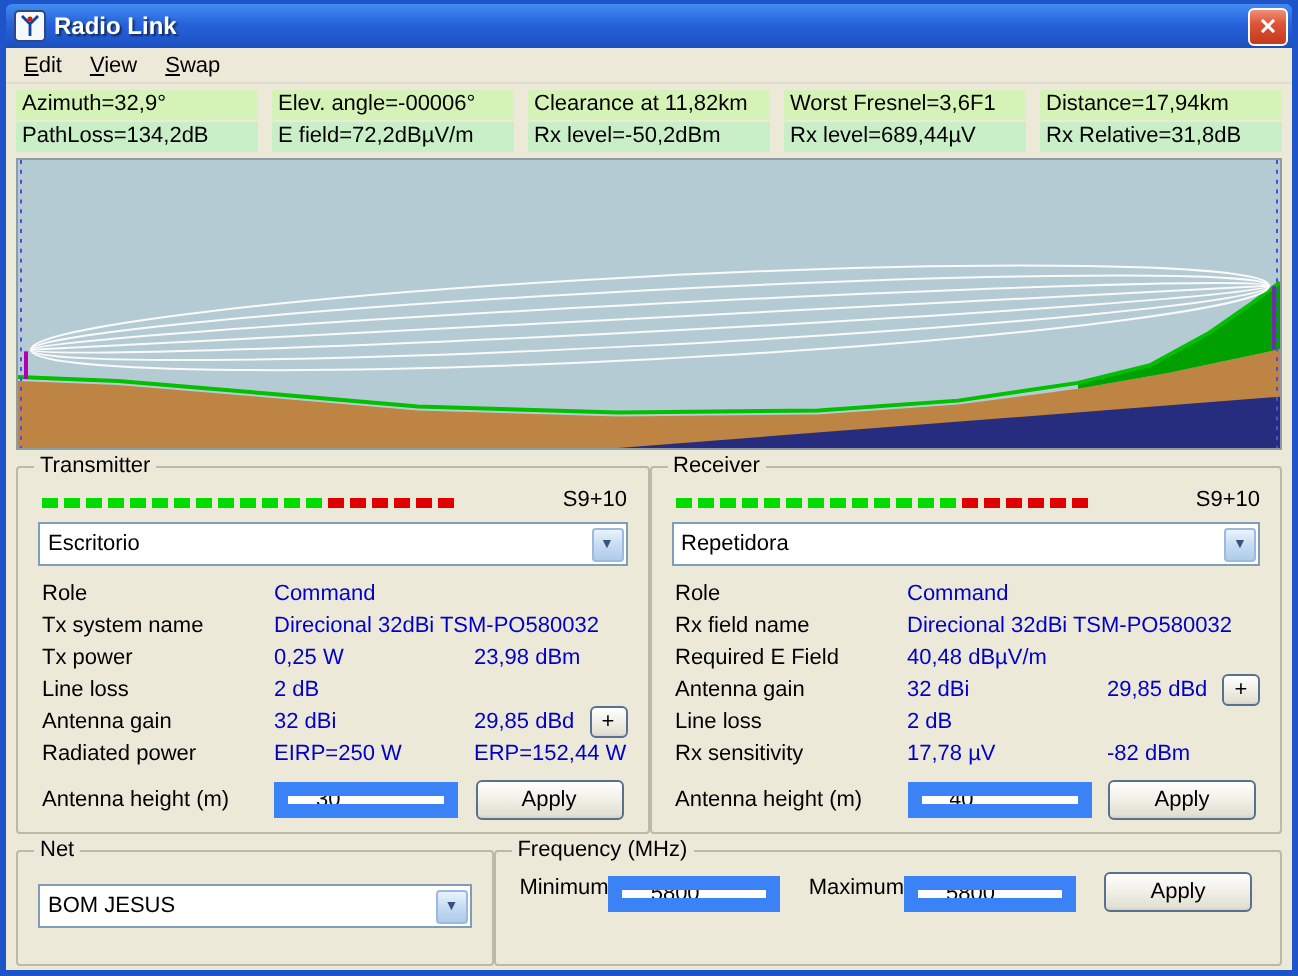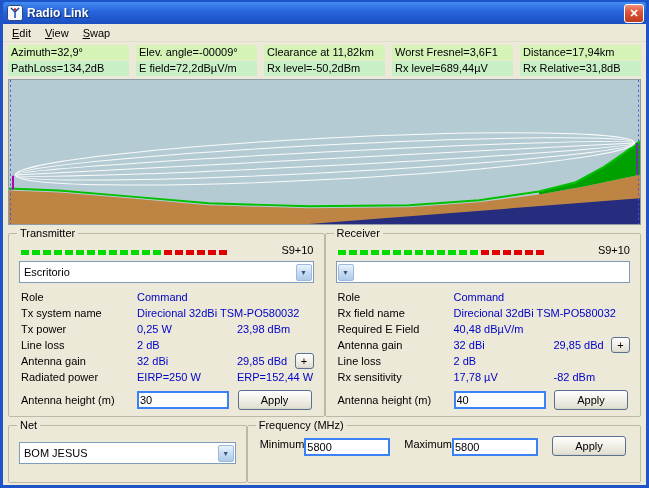--- a/index.html
+++ b/index.html
@@ -41,21 +41,21 @@
   .frow .lab { width:116px; white-space:nowrap; }
   .frow .v1 { width:100px; white-space:nowrap; }
   .frow .v2 { white-space:nowrap; }
   .v { color:#0000C8; }
   .plusbtn { margin-left:auto; margin-right:2px; width:19px; height:16px; font-size:11px; line-height:13px; }
   .btn { font-family:"Liberation Sans",sans-serif; font-size:11px; color:#000;
     background:linear-gradient(180deg,#FFFFFF 0%,#F2F0E8 45%,#E3E0D4 90%,#D6D2C6 100%);
     border:1px solid #59718F; border-radius:3px; }
   .hrow { display:flex; align-items:center; margin-top:5px; padding-left:4px; font-size:11px; }
   .hrow .lab { width:116px; }
-  .tbox { width:92px; height:18px; border:2px solid #3b82f6; background:#fff; font-family:"Liberation Sans",sans-serif; font-size:11px; padding:1px 1px; }
+  .tbox { width:92px; height:18px; border:7px solid #3b82f6; background:#fff; font-family:"Liberation Sans",sans-serif; font-size:11px; padding:1px 14px; }
   .applybtn { width:74px; height:20px; margin-left:auto; margin-right:4px; }
   .freqrow { display:flex; align-items:flex-end; padding:2px 2px 0 4px; font-size:11px; }
   .fcol { display:flex; flex-direction:row; margin-right:14px; }
   .fcol .flab { margin-bottom:2px; }
   .fcol .tbox { width:86px; }
 </style>
 </head>
 <body>
 
 <div class="window">
@@ -74,21 +74,21 @@
   <div class="client">
     <div class="menubar">
       <span class="menuitem">Edit</span>
       <span class="menuitem">View</span>
       <span class="menuitem">Swap</span>
     </div>
 
     <div class="infobar">
       <div class="irow irow1">
         <div class="icell">Azimuth=32,9°</div>
-        <div class="icell">Elev. angle=-00009°</div>
+        <div class="icell">Elev. angle=-00006°</div>
         <div class="icell">Clearance at 11,82km</div>
         <div class="icell">Worst Fresnel=3,6F1</div>
         <div class="icell">Distance=17,94km</div>
       </div>
       <div class="irow irow2">
         <div class="icell">PathLoss=134,2dB</div>
         <div class="icell">E field=72,2dBµV/m</div>
         <div class="icell">Rx level=-50,2dBm</div>
         <div class="icell">Rx level=689,44µV</div>
         <div class="icell">Rx Relative=31,8dB</div>
@@ -162,20 +162,21 @@
         </div>
       </div>
 
       <div class="group tall">
         <span class="legend">Receiver</span>
         <div class="sigrow">
           <span><span class="seg g"></span><span class="seg g"></span><span class="seg g"></span><span class="seg g"></span><span class="seg g"></span><span class="seg g"></span><span class="seg g"></span><span class="seg g"></span><span class="seg g"></span><span class="seg g"></span><span class="seg g"></span><span class="seg g"></span><span class="seg g"></span><span class="seg r"></span><span class="seg r"></span><span class="seg r"></span><span class="seg r"></span><span class="seg r"></span><span class="seg r"></span></span>
           <span class="siglabel">S9+10</span>
         </div>
         <div class="combo">
+          <span class="txt">Repetidora</span>
           <span class="arrow">▼</span>
         </div>
         <div class="frow">
           <span class="lab">Role</span>
           <span class="v1 v">Command</span>
         </div>
         <div class="frow">
           <span class="lab">Rx field name</span>
           <span class="v1 v">Direcional 32dBi TSM-PO580032</span>
         </div>

